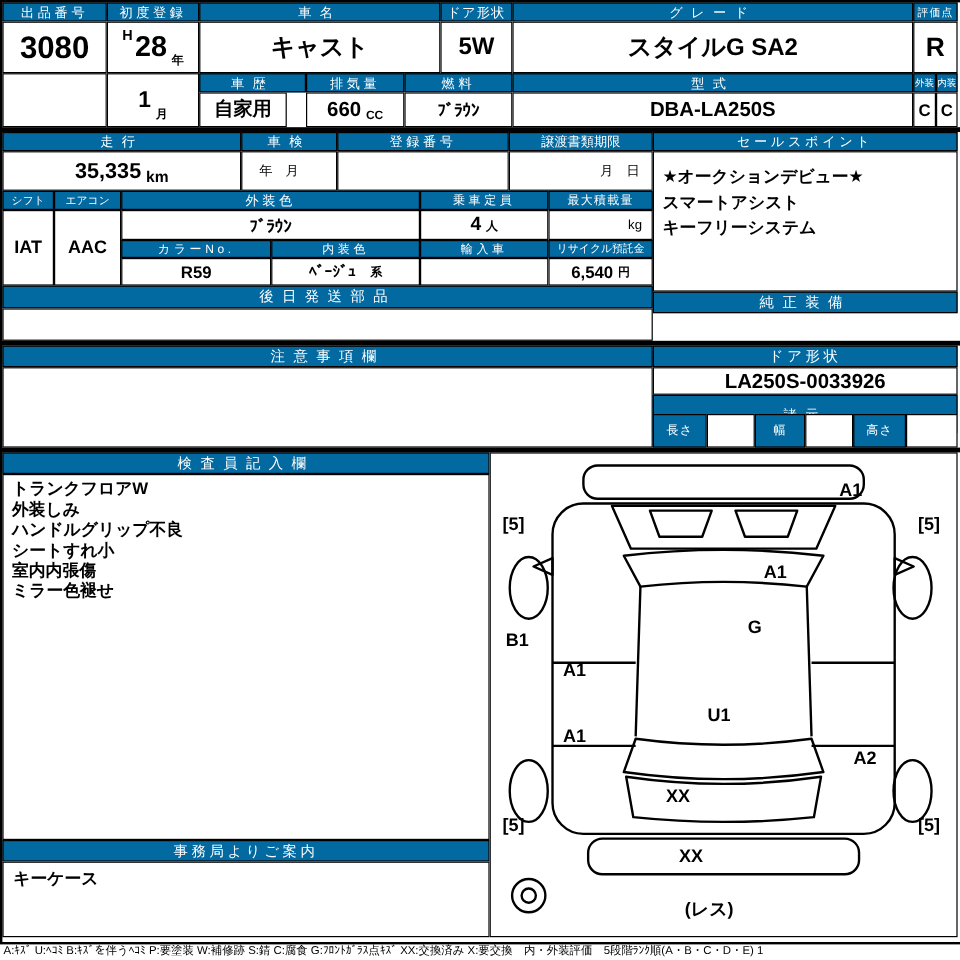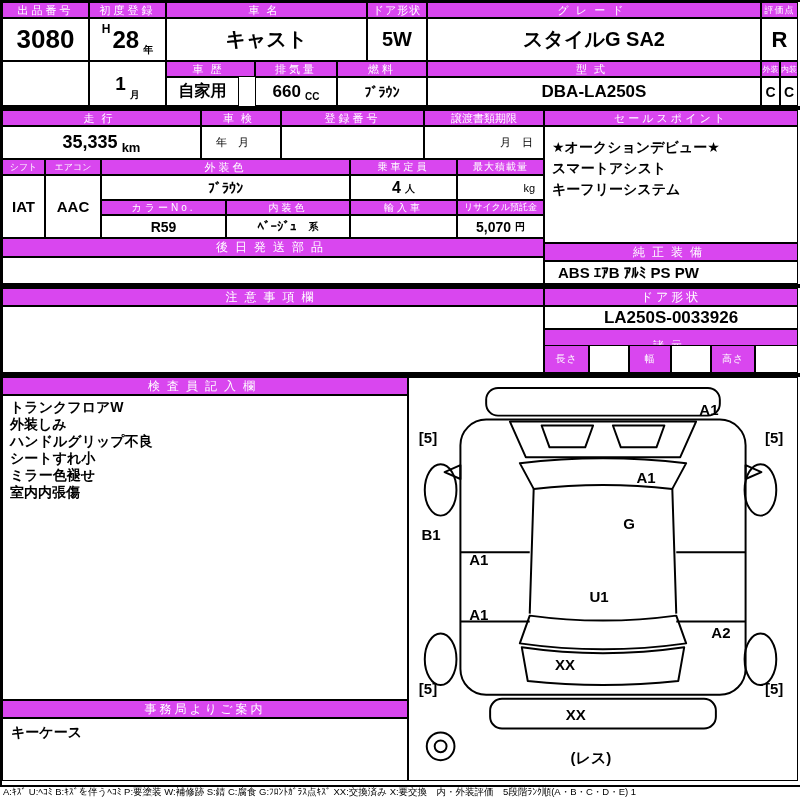--- a/index.html
+++ b/index.html
@@ -1,20 +1,20 @@
 <!DOCTYPE html>
 <html><head>
 <meta charset="utf-8">
 <style>
   html,body{margin:0;padding:0}
   body{font-family:"Liberation Sans","DejaVu Sans",sans-serif;background:#fff}
   #sheet{position:relative;width:800px;height:800px;background:#fff;color:#000;overflow:hidden}
   .cell{position:absolute;box-sizing:border-box;border:1px solid #000;background:#fff;
         display:flex;align-items:center;justify-content:center;overflow:hidden;white-space:nowrap}
-  .hdr{background:#d946ef;color:#fff;font-size:11px;font-weight:400;letter-spacing:3px}
+  .hdr{background:#0369a1;color:#fff;font-size:11px;font-weight:400;letter-spacing:3px}
   .hdr.lsw{letter-spacing:7px}
   .hdr.ls1{letter-spacing:1px}
   .hdr.ls0{letter-spacing:0}
   .hdr.f8{font-size:8px}
   .hdr.f9{font-size:9px}
   .hdr.f10{font-size:10px}
   .hdr.f12{font-size:12px}
   .val{font-weight:700}
   .left{justify-content:flex-start}
   .right{justify-content:flex-end}
@@ -135,29 +135,28 @@
   <div class="cell val" style="left:226px;top:215px;width:124px;height:23px">
     <span style="font-size:13px">ﾍﾞｰｼﾞｭ</span>
     <span class="unit" style="margin-left:12px">系</span>
   </div>
 
   <div class="cell hdr f10" style="left:350px;top:200px;width:107px;height:15px">輸入車</div>
   <div class="cell" style="left:350px;top:215px;width:107px;height:23px"></div>
 
   <div class="cell hdr f9 ls0" style="left:457px;top:200px;width:87px;height:15px">リサイクル預託金</div>
   <div class="cell val" style="left:457px;top:215px;width:87px;height:23px">
-    <span style="font-size:14px">5,070</span>
+    <span style="font-size:14px">6,540</span>
     <span class="unit">円</span>
   </div>
 
   <div class="cell hdr f12 lsw" style="left:2px;top:238px;width:542px;height:19px">後日発送部品</div>
   <div class="cell" style="left:2px;top:257px;width:542px;height:27px"></div>
 
   <div class="cell hdr f12 lsw" style="left:544px;top:243px;width:254px;height:18px">純正装備</div>
-  <div class="cell val left" style="left:544px;top:261px;width:254px;height:23px;font-size:15px;padding-left:13px">ABS ｴｱB ｱﾙﾐ PS PW</div>
 
   <div class="bar" style="left:0;top:284px;width:800px;height:4px"></div>
 
   <div class="cell hdr f12 lsw" style="left:2px;top:288px;width:542px;height:18px">注意事項欄</div>
   <div class="cell" style="left:2px;top:306px;width:542px;height:67px"></div>
 
   <div class="cell hdr f12" style="left:544px;top:288px;width:254px;height:18px">ドア形状</div>
   <div class="cell val" style="left:544px;top:306px;width:254px;height:23px;font-size:17px">LA250S-0033926</div>
   <div class="cell hdr lsw" style="left:544px;top:329px;width:254px;height:32px">諸元</div>
 
@@ -169,22 +168,22 @@
   <div class="cell" style="left:755px;top:345px;width:43px;height:28px"></div>
 
   <div class="bar" style="left:0;top:373px;width:800px;height:4px"></div>
 
   <div class="cell hdr f12 lsw" style="left:2px;top:377px;width:406px;height:18px">検査員記入欄</div>
   <div id="inspector-notes" class="cell blockcell lines" style="left:2px;top:395px;width:406px;height:305px;padding:3px 7px">
       <div class="line">トランクフロアW</div>
       <div class="line">外装しみ</div>
       <div class="line">ハンドルグリップ不良</div>
       <div class="line">シートすれ小</div>
+      <div class="line">室内内張傷</div>
       <div class="line">ミラー色褪せ</div>
-      <div class="line">室内内張傷</div>
     </div>
 
   <div class="cell hdr f12" style="left:2px;top:700px;width:406px;height:18px">事務局よりご案内</div>
   <div class="cell blockcell" style="left:2px;top:718px;width:406px;height:63px;padding:5px 8px">
     <div style="font-size:14px;font-weight:700">キーケース</div>
   </div>
 
   <div id="diagram">
     <svg viewBox="0 0 388 406">
       <g fill="none" stroke="#000" stroke-width="2" stroke-linejoin="round">

